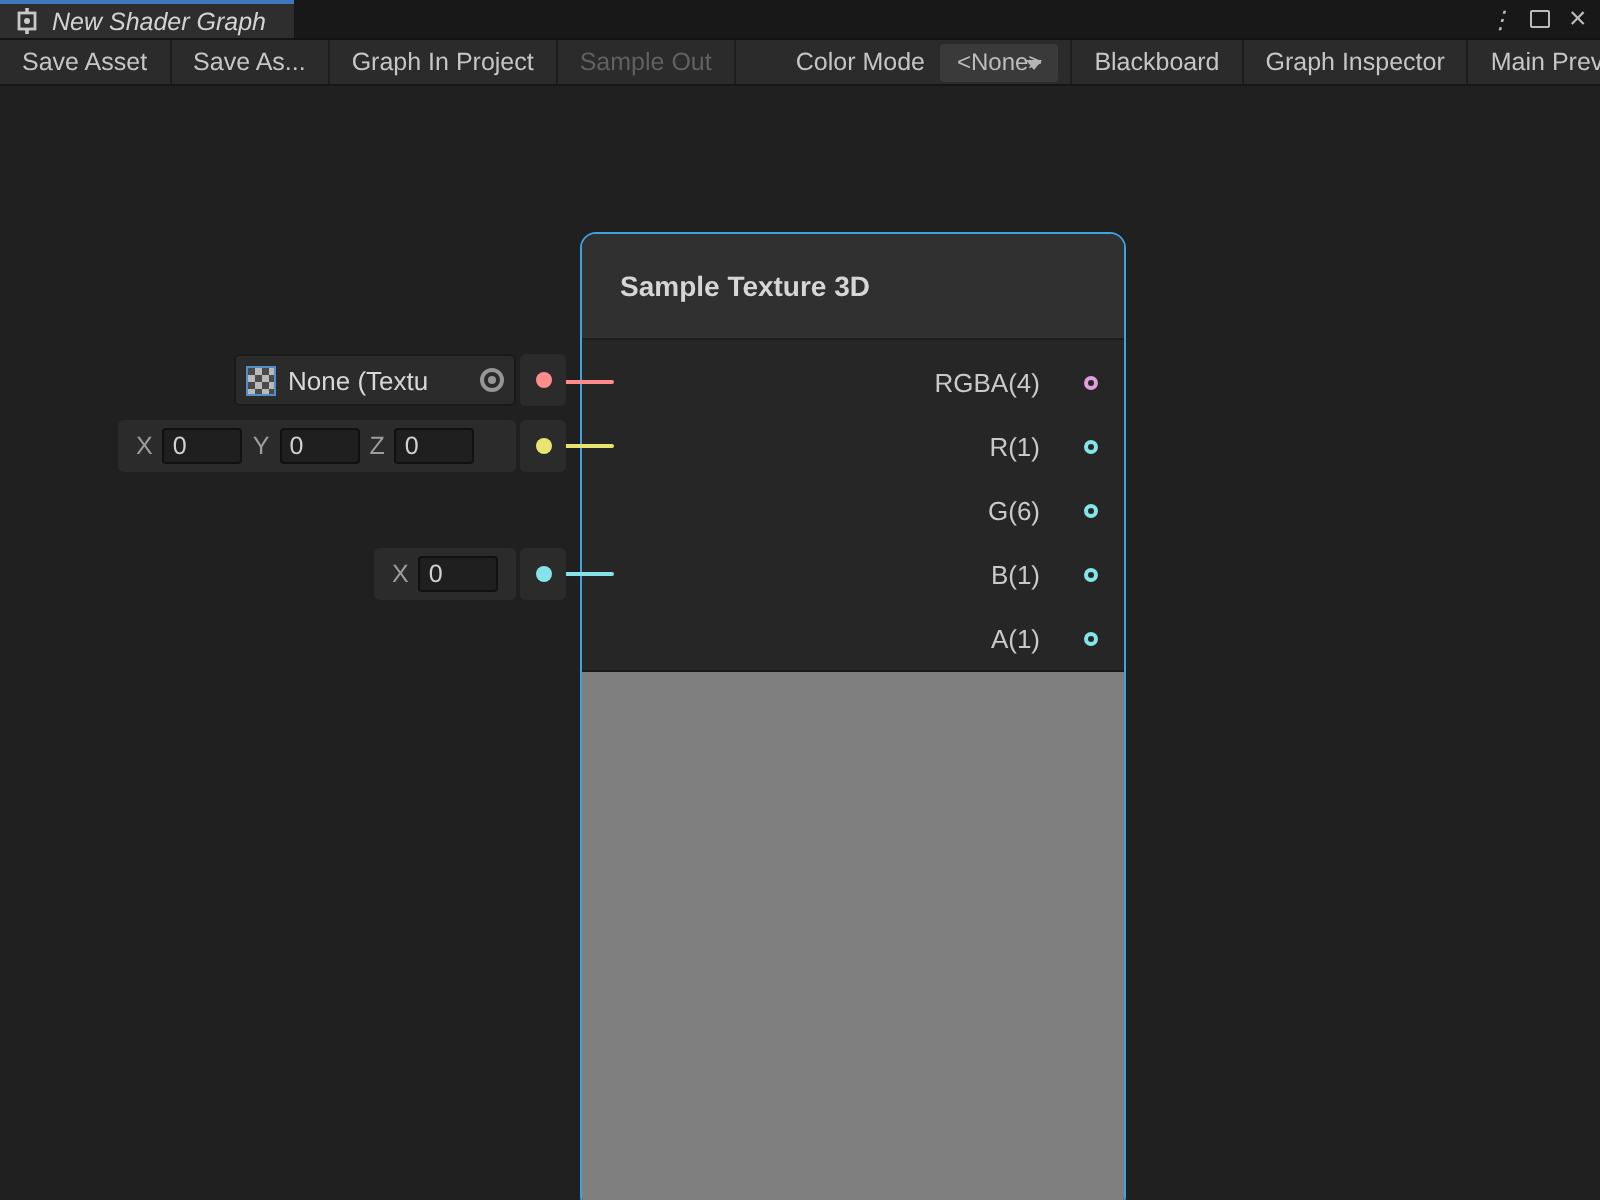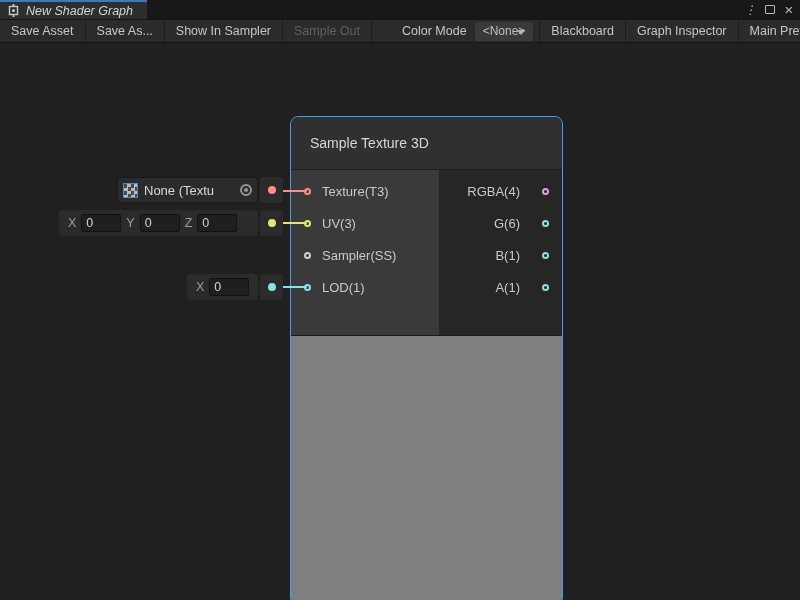--- a/index.html
+++ b/index.html
@@ -36,21 +36,21 @@
   .tb-right .tb-btn { border-left:1px solid #1d1d1d; border-right:none; }
 
   
   .canvas { position:relative; width:800px; height:557px; background:#202020; }
 
   
   .node { position:absolute; left:290px; top:73px; width:273px; height:490px;
     border:1.5px solid #3fa3e1; border-radius:8px; overflow:hidden; background:#262626;
     display:flex; flex-direction:column; cursor:grab; z-index:2; }
   .node-header { height:53px; background:#303030; border-bottom:1px solid #1e1e1e;
-    display:flex; align-items:center; padding-left:19px; color:#d6d6d6; font-size:14px; }
+    display:flex; align-items:center; padding-left:19px; color:#d6d6d6; font-size:14px;font-weight:bold; }
   .node-body { height:166px; display:flex; border-bottom:1px solid #1a1a1a; }
   .col-in { width:148px; background:#3a3a3a; padding-top:5px; }
   .col-out { flex:1; background:#262626; padding-top:5px; }
   .port-row { height:32px; display:flex; align-items:center; font-size:13px; color:#c9c9c9; }
   .col-in .port-row { padding-left:13px; }
   .col-out .port-row { justify-content:flex-end; padding-right:13px;gap:12px; }
   .port { width:7px; height:7px; border-radius:50%; border:2px solid #ccc; flex:none; cursor:crosshair; }
   .col-in .port { background:#3a3a3a; margin-right:11px; }
   .col-out .port { background:#262626; margin-left:10px; }
   .node-preview { flex:1; background:#7f7f7f; }
@@ -101,63 +101,49 @@
     <div class="win-controls">
       <span class="menu-dots">⋮</span>
       <span class="maxbox"></span>
       <span class="close-x">×</span>
     </div>
   </div>
 
   <div class="toolbar">
     <div class="tb-btn">Save Asset</div>
     <div class="tb-btn">Save As...</div>
-    <div class="tb-btn">Show In Sampler</div>
+    <div class="tb-btn">Graph In Project</div>
     <div class="tb-btn disabled">Sample Out</div>
     <div class="tb-label">Color Mode</div>
     <div class="tb-dropdown">
       <span>&lt;None&gt;</span>
       <span class="arrow"></span>
     </div>
     <div class="tb-right">
       <div class="tb-btn">Blackboard</div>
       <div class="tb-btn">Graph Inspector</div>
       <div class="tb-btn">Main Preview</div>
     </div>
   </div>
 
   <div class="canvas">
 
     <div class="node">
       <div class="node-header">
         <span>Sample Texture 3D</span>
       </div>
       <div class="node-body">
-        <div class="col-in">
-          <div class="port-row">
-            <span class="port" style="border-color: rgb(255, 139, 139);"></span>
-            <span>Texture(T3)</span>
-          </div>
-          <div class="port-row">
-            <span class="port" style="border-color: rgb(232, 228, 112);"></span>
-            <span>UV(3)</span>
-          </div>
-          <div class="port-row">
-            <span class="port" style="border-color: rgb(208, 208, 208);"></span>
-            <span>Sampler(SS)</span>
-          </div>
-          <div class="port-row">
-            <span class="port" style="border-color: rgb(132, 228, 231);"></span>
-            <span>LOD(1)</span>
-          </div>
-        </div>
         <div class="col-out">
           <div class="port-row">
             <span>RGBA(4)</span>
             <span class="port" style="border-color: rgb(224, 157, 223);"></span>
+          </div>
+          <div class="port-row">
+            <span>R(1)</span>
+            <span class="port" style="border-color: rgb(132, 228, 231);"></span>
           </div>
           <div class="port-row">
             <span>G(6)</span>
             <span class="port" style="border-color: rgb(132, 228, 231);"></span>
           </div>
           <div class="port-row">
             <span>B(1)</span>
             <span class="port" style="border-color: rgb(132, 228, 231);"></span>
           </div>
           <div class="port-row">

